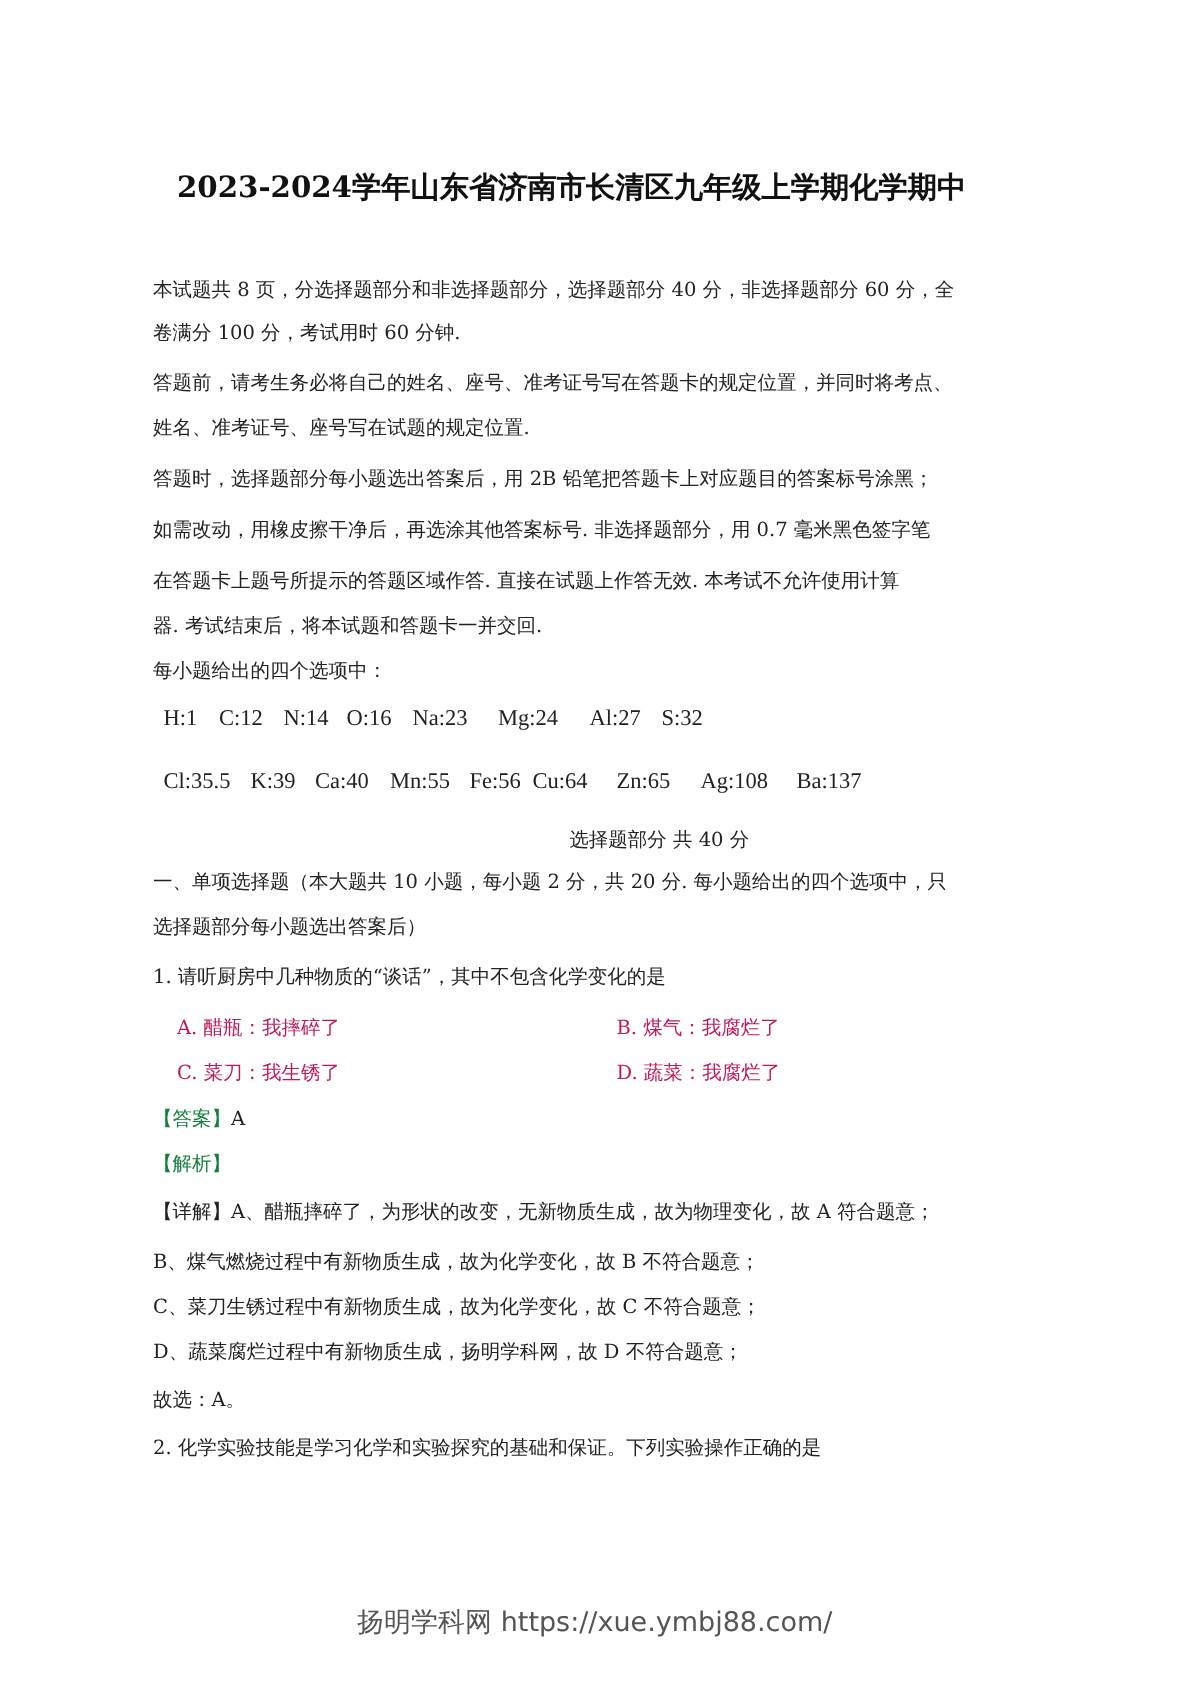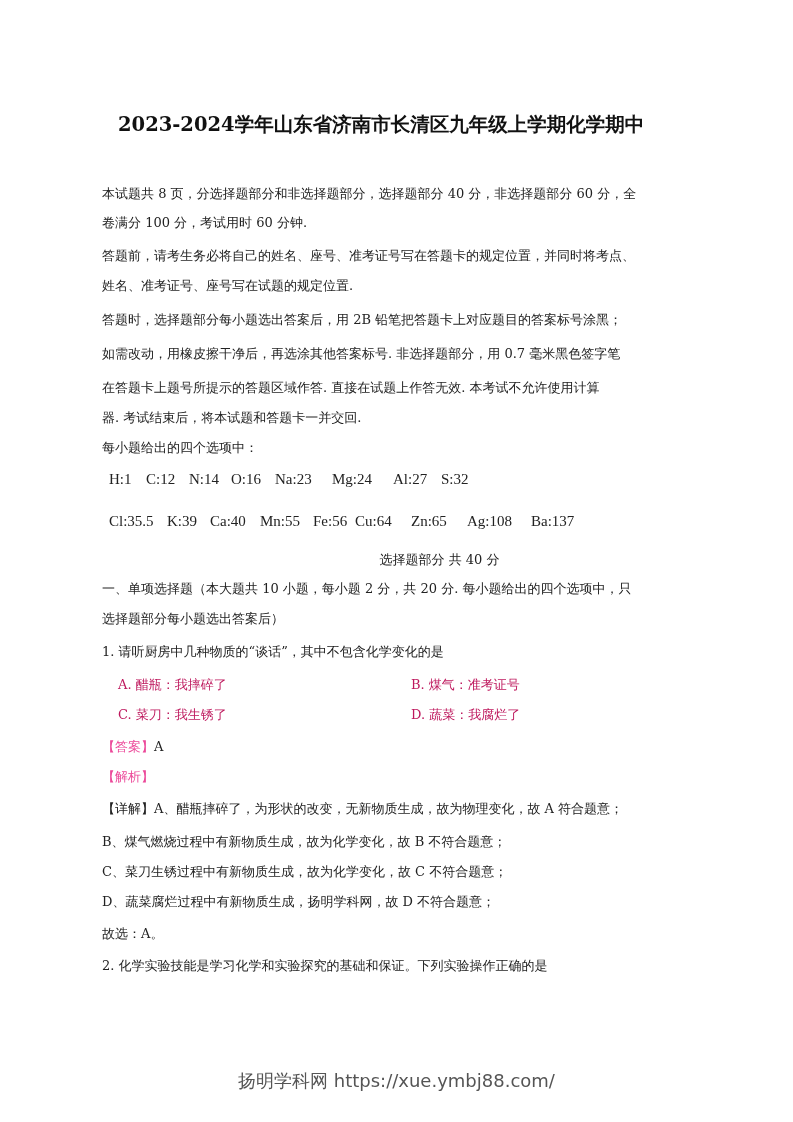--- a/index.html
+++ b/index.html
@@ -17,21 +17,21 @@
     position: absolute; left: 102px; font-size: 13px; line-height: 18px; white-space: nowrap;
     color: #222;
   }
   .atoms {
     position: absolute; left: 109px; font-family: "Liberation Serif", serif; font-size: 15px;
     color: #222; white-space: nowrap;
   }
   .atoms span { display: inline-block; }
   .center { position: absolute; left: 0; width: 793px; text-align: center; font-size: 13px; color: #222; margin-left: 43px; }
   .opt { position: absolute; font-size: 13px; color: #be185d; white-space: nowrap; }
-  .tag { color: #ec4899; }
+  .tag { color: #15803d; }
   .footer {
     position: absolute; left: 0; width: 793px; top: 1069px; text-align: center;
     font-family: "DejaVu Sans", sans-serif; font-size: 18px; color: #555;
   }
 </style>
 </head>
 <body>
 
 <div class="title">
   <div>2023-2024学年山东省济南市长清区九年级上学期化学期中</div>
@@ -55,21 +55,21 @@
 </div>
 
 <div class="center" style="top:551px">选择题部分  共 40 分</div>
 
 <div class="line" style="top:580px">一、单项选择题（本大题共 10 小题，每小题 2 分，共 20 分. 每小题给出的四个选项中，只</div>
 <div class="line" style="top:610px">选择题部分每小题选出答案后）</div>
 
 <div class="line" style="top:643px">1. 请听厨房中几种物质的“谈话”，其中不包含化学变化的是</div>
 
 <div class="opt" style="left:118px; top:676px">A.  醋瓶：我摔碎了</div>
-<div class="opt" style="left:411px; top:676px">B.  煤气：准考证号</div>
+<div class="opt" style="left:411px; top:676px">B.  煤气：我腐烂了</div>
 <div class="opt" style="left:118px; top:706px">C.  菜刀：我生锈了</div>
 <div class="opt" style="left:411px; top:706px">D.  蔬菜：我腐烂了</div>
 
 <div class="line" style="top:738px">
   <span class="tag">【答案】</span><span>A</span>
 </div>
 <div class="line" style="top:768px">
   <span class="tag">【解析】</span>
 </div>
 

